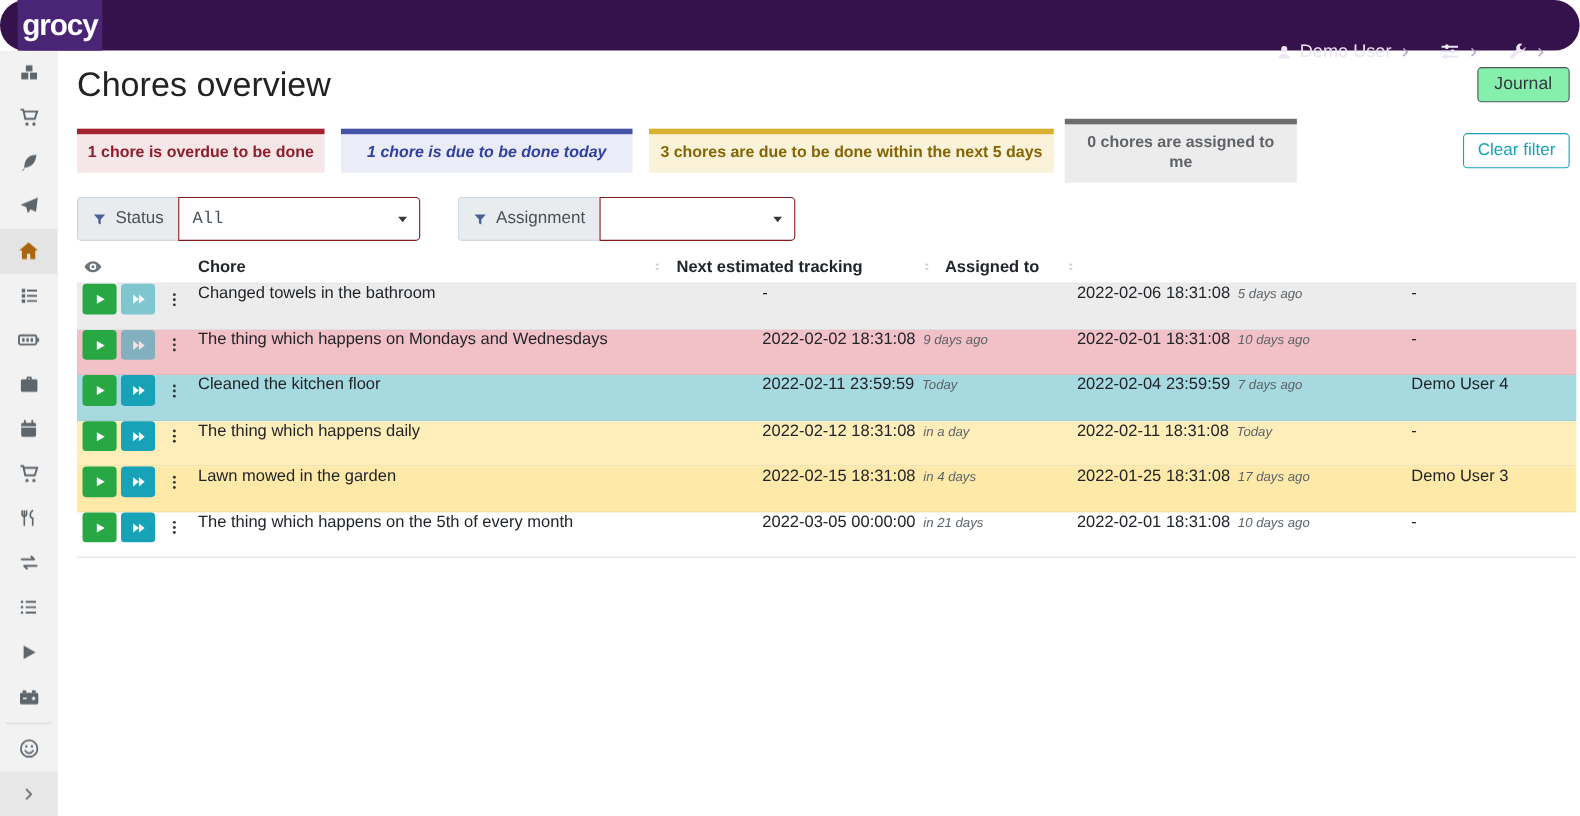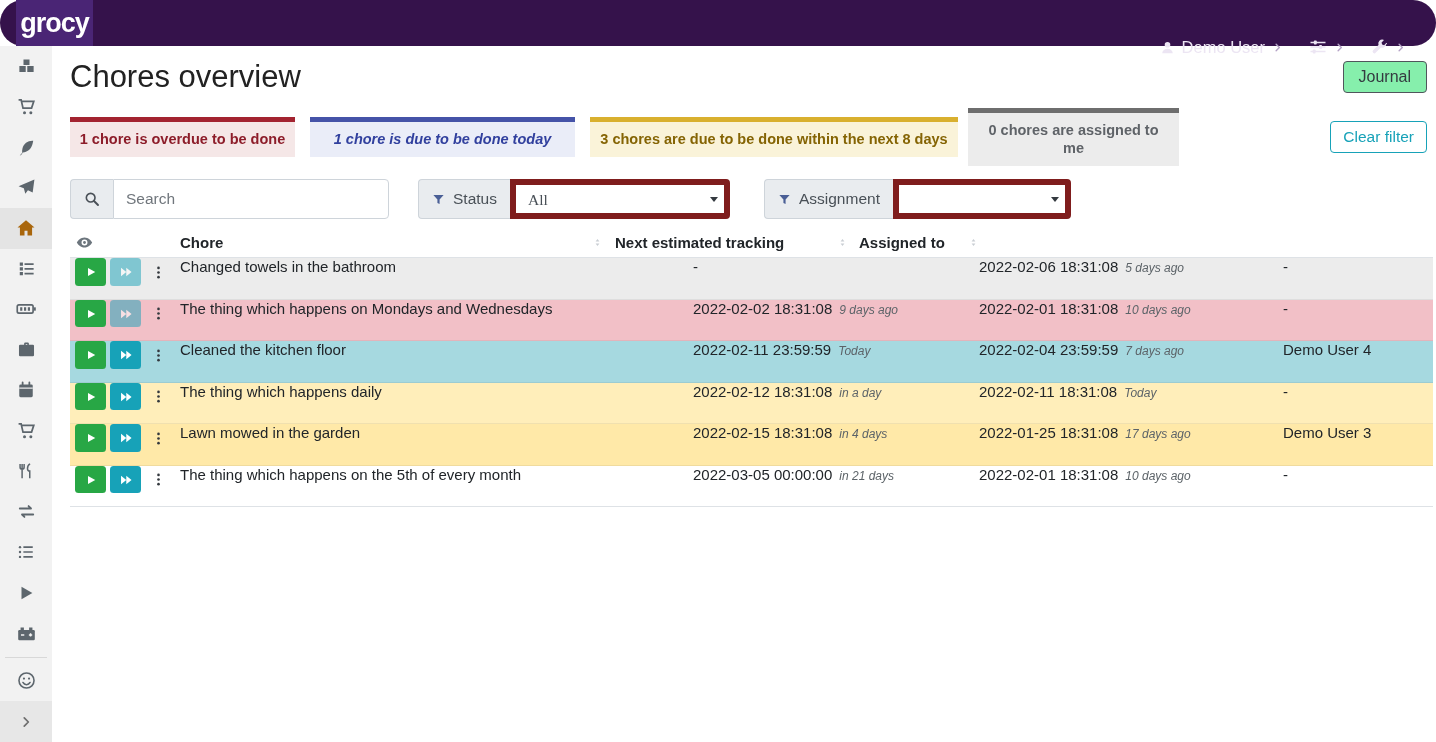--- a/index.html
+++ b/index.html
@@ -85,22 +85,22 @@
   .search-group input {
     width:276px; height:40px; border:1px solid #ced4da; border-radius:0 4px 4px 0;
     font-family:inherit; font-size:15.5px; color:#495057; padding:0 12px; outline:none;
   }
   .search-group input::placeholder { color:#70767c; }
   .search-group { margin-right:29px; }
   .status-group { margin-right:34px; }
   .select-wrap { position:relative; }
   .select-wrap select {
     appearance:none; -webkit-appearance:none; height:40px; background:#fff;
-    border:6px solid #7f1d1d; border-radius:0 4px 4px 0;
-    font-family:Liberation Serif, serif; font-size:15.5px; color:#495057; padding:0 30px 0 12px; outline:none; cursor:pointer;
+    border:1px solid #7f1d1d; border-radius:0 4px 4px 0;
+    font-family:Liberation Mono, monospace; font-size:15.5px; color:#495057; padding:0 30px 0 12px; outline:none; cursor:pointer;
   }
   .select-wrap.w220 select { width:220px; }
   .select-wrap.w178 select { width:178px; }
   .select-wrap::after {
     content:""; position:absolute; right:12px; top:50%; margin-top:-2px;
     border-left:4.5px solid transparent; border-right:4.5px solid transparent; border-top:5.5px solid #343a40;
     pointer-events:none;
   }
 
   
@@ -369,35 +369,27 @@
 <main class="main">
 
   <div class="page-head">
     <h1>Chores overview</h1>
     <button class="btn-journal">Journal</button>
   </div>
 
   <div class="cards-row">
     <div class="card c1">1 chore is overdue to be done</div>
     <div class="card c2">1 chore is due to be done today</div>
-    <div class="card c3">3 chores are due to be done within the next 8 days</div>
+    <div class="card c3">3 chores are due to be done within the next 5 days</div>
     <div class="card c4">0 chores are assigned to me</div>
     <div class="flex-sp"></div>
     <button class="btn-clear">Clear filter</button>
   </div>
 
   <div class="filters-row">
-    <div class="input-group search-group">
-      <span class="ig-pre">
-        <svg class="ic" width="16" height="16">
-            <use href="#i-search"></use>
-          </svg>
-      </span>
-      <input type="text" placeholder="Search" style="">
-    </div>
     <div class="input-group status-group">
       <span class="ig-pre">
         <svg class="ic funnel" width="13" height="13">
             <use href="#i-filter"></use>
           </svg>
         <span>Status</span>
       </span>
       <span class="select-wrap w220">
         <select><option>All</option></select>
       </span>

